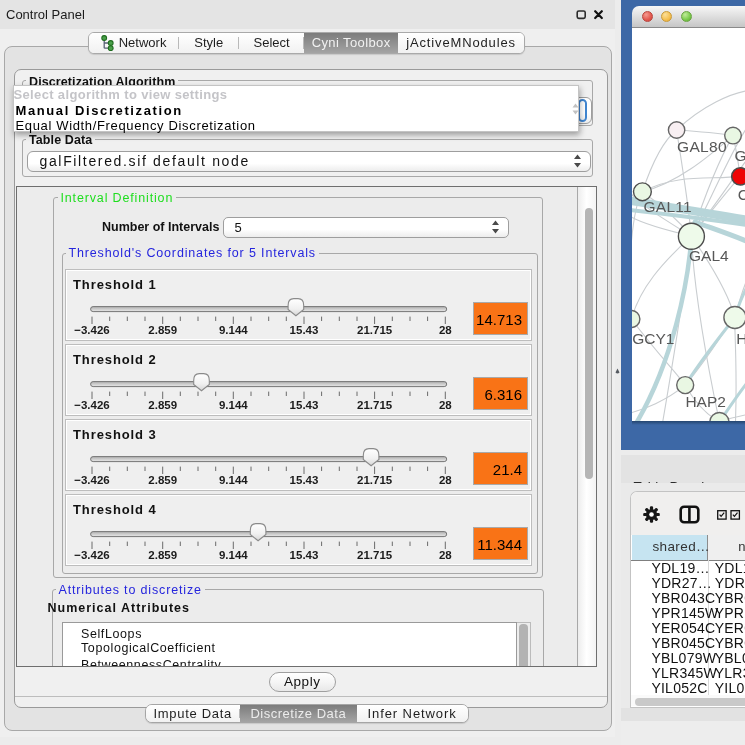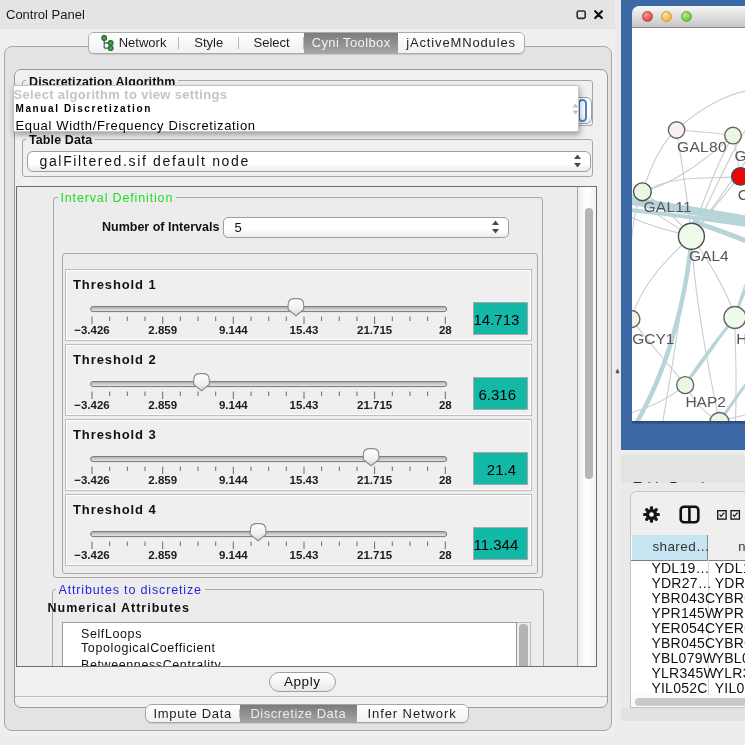--- a/index.html
+++ b/index.html
@@ -24,37 +24,37 @@
 .combo .ct { position:absolute; left:12px; top:50%; transform:translateY(-50%); white-space:nowrap; font-size:14px; letter-spacing:1.65px; }
 .stepper { position:absolute; right:8px; top:50%; transform:translateY(-50%); width:9px; height:14px; }
 
 #spane { position:absolute; left:15.5px; top:185.5px; width:581px; height:481px; background:#ececec; border:1px solid #6e6e6e; overflow:hidden; }
 #vsb { position:absolute; left:560.5px; top:0; width:19.5px; height:479px; background:linear-gradient(90deg,#ededed,#ffffff 45%,#f2f2f2); border-left:1px solid #a8a8a8; }
 #vsb .thumb { position:absolute; left:6.5px; top:21.5px; width:8px; height:271px; border-radius:4.5px; background:#b5b5b5; }
 
 .thpanel { position:absolute; left:64px; width:467px; height:71.5px; background:#efefef; border:1px solid #bdbdbd; box-shadow:inset 0 0 0 1px #ffffff; }
 .thlabel { position:absolute; left:7px; top:6.8px; font-size:13px; font-weight:bold; letter-spacing:0.9px; color:#111; }
 .ticklab { position:absolute; width:51px; text-align:center; font-size:11.5px; font-weight:bold; color:#1b1b1b; }
-.valbox { position:absolute; left:406.5px; width:55.5px; height:32.6px; background:#14b8a6; border:1px solid #a9a9a9; font-size:15px; color:#000; text-align:right; padding-right:11px; line-height:33px; }
+.valbox { position:absolute; left:406.5px; width:55.5px; height:32.6px; background:#f97316; border:1px solid #a9a9a9; font-size:15px; color:#000; text-align:right; padding-right:5px; line-height:33px; }
 
 #attrlist { position:absolute; left:45px; top:435.3px; width:454.5px; height:60px; background:#ffffff; border:1px solid #9a9a9a; font-size:12.5px; color:#111; }
 #attrlist div { padding-left:18px; height:17px; line-height:17px; letter-spacing:0.6px; }
 #lsb { position:absolute; left:499.5px; top:435.3px; width:14px; height:60px; background:#ededed; border:1px solid #bbbbbb; border-left:none; }
 #lsb .thumb { position:absolute; left:2.5px; top:1.5px; width:8.5px; height:58px; border-radius:4px; background:#b3b3b3; }
 
 #apply { position:absolute; left:269px; top:672px; width:66.5px; height:19.5px; border:1px solid #9f9f9f; border-radius:10px; background:linear-gradient(#ffffff,#f4f4f4 55%,#e8e8e8); font-size:13.5px; letter-spacing:0.55px; color:#111; text-align:center; line-height:17.5px; }
 
 #bottabs { position:absolute; left:144.5px; top:703.5px; width:324px; height:19.5px; background:#fdfdfd; border:1px solid #a5a5a5; border-radius:7px; display:flex; overflow:hidden; box-shadow:0 1px 1px rgba(0,0,0,0.12); }
 #bottabs .seg { height:100%; display:flex; align-items:center; justify-content:center; font-size:13px; color:#1e1e1e; background:linear-gradient(#ffffff,#f1f1f1); position:relative; }
 #bottabs .seg:not(:last-child):not(.sel)::after { content:""; position:absolute; right:0; top:4px; bottom:4px; width:1px; background:#b9b9b9; }
 #bottabs .seg.sel { background:linear-gradient(#7c7c7c,#a4a4a4); color:#ececec; }
 
 #popup { position:absolute; left:12.5px; top:85px; width:566px; height:46.8px; background:#ffffff; border:1px solid #c4c4c4; box-shadow:1px 3px 6px rgba(0,0,0,0.35); z-index:50; }
 #popup .i1 { position:absolute; left:0; top:1px; width:100%; text-align:left; font-size:13px; font-weight:bold; letter-spacing:0.35px; color:#c4c4c8; }
-#popup .i2 { position:absolute; left:2px; top:16.5px; font-size:10px; font-weight:bold; letter-spacing:1.6px; color:#000; }
+#popup .i2 { position:absolute; left:2px; top:16.5px; font-size:13px; font-weight:bold; letter-spacing:1.6px; color:#000; }
 #popup .i3 { position:absolute; left:2px; top:32px; font-size:13px; letter-spacing:0.65px; color:#000; }
 
 #bluewin { position:absolute; left:620.6px; top:0; width:124.4px; height:449.5px; background:#3d68a6; }
 #mtitle { position:absolute; left:11px; top:5.5px; width:113.4px; height:22px; background:linear-gradient(#f7f7f7,#c6c6c6); border-bottom:1px solid #8a8a8a; border-top-left-radius:7px; }
 .tl { position:absolute; top:5.8px; width:11px; height:11px; border-radius:50%; }
 #canvas { position:absolute; left:11px; top:28px; width:113.4px; height:392.5px; background:#ffffff; overflow:hidden; }
 #tpanel-title { position:absolute; left:620.6px; top:454.5px; width:124.4px; height:28px; background:#e3e3e3; }
 #tpanel-title .t { position:absolute; left:13px; top:8.5px; font-size:13.5px; color:#2b2b2b;margin-top:16px; }
 #tpanel-bg { position:absolute; left:620.6px; top:482.5px; width:124.4px; height:262.5px; background:#eaeaea; }
 #twidget { position:absolute; left:630.4px; top:490.5px; width:120px; height:217px; background:#ffffff; border:1px solid #c3c3c3; border-radius:7px 0 0 0; border-right:none; overflow:hidden; }
@@ -127,20 +127,21 @@
     <div class="group" style="left:52.4px;top:196.4px;width:489.6px;height:380.6px"></div>
     <div class="gtitle" style="left:56.5px;top:190px;color:#1ede1e;background:#ececec">Interval Definition</div>
     <div style="position:absolute;left:101px;top:219px;font-size:12.5px;font-weight:bold;color:#111">Number of Intervals</div>
     <div class="combo" style="left:222.4px;top:216px;width:286px;height:20.5px;border-radius:5px">
         <span class="ct" style="left:10px;font-size:13px;letter-spacing:0">5</span>
       <svg class="stepper" width="9" height="14" viewBox="0 0 9 14">
           <path d="M4.5,0.5 L8,5 L1,5 Z M4.5,13.5 L8,9 L1,9 Z" fill="#4a4a4a"></path>
         </svg>
     </div>
     <div class="group" style="left:60.5px;top:251.5px;width:476px;height:321px"></div>
+    <div class="gtitle" style="left:64.5px;top:245.2px;color:#2525dd;background:#ececec">Threshold's Coordinates for 5 Intervals</div>
     <div class="thpanel" style="top:268.4px">
         <div class="thlabel">Threshold 1</div>
         <div style="position:absolute;left:20px;top:27.0px;width:372px;height:32px">
           <svg width="372" height="32" viewBox="0 0 372 32" style="position:absolute;left:0;top:0">
             <defs></defs>
             <rect x="4.6" y="9.6" width="356.1" height="5" rx="2.5" fill="url(#trackg)" stroke="#757575" stroke-width="1"></rect>
             <line x1="6.0" y1="19.6" x2="6.0" y2="27.0" stroke="#6b6b6b" stroke-width="1"></line>
             <line x1="23.7" y1="19.6" x2="23.7" y2="24.0" stroke="#6b6b6b" stroke-width="1"></line>
             <line x1="41.3" y1="19.6" x2="41.3" y2="24.0" stroke="#6b6b6b" stroke-width="1"></line>
             <line x1="59.0" y1="19.6" x2="59.0" y2="24.0" stroke="#6b6b6b" stroke-width="1"></line>

